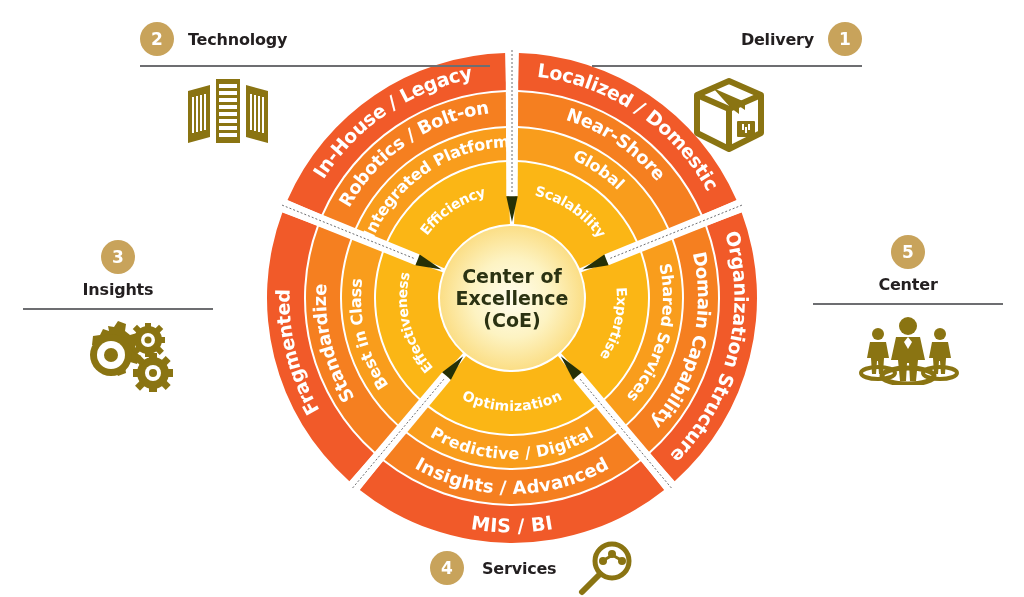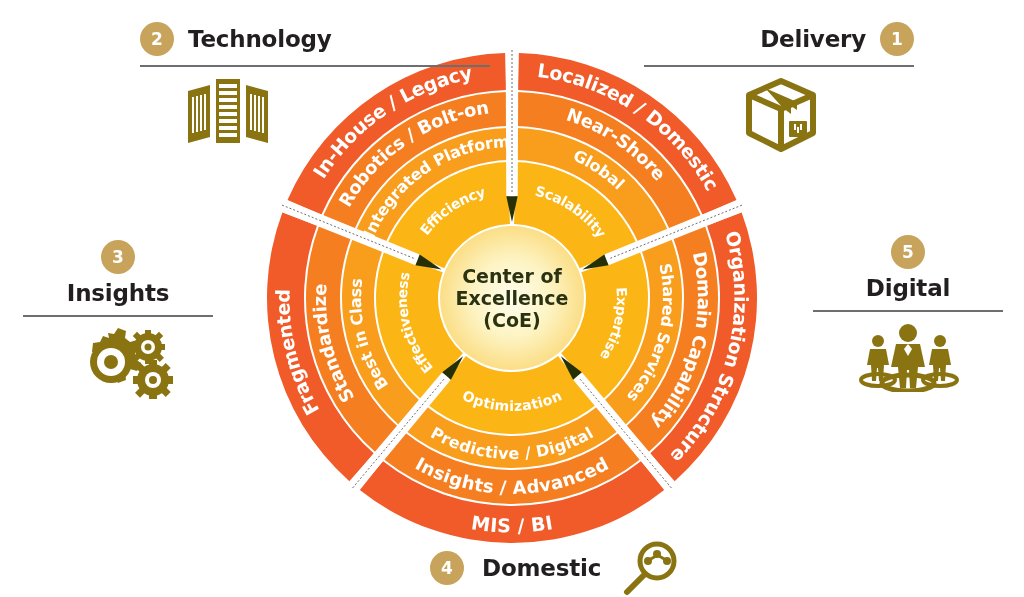--- a/index.html
+++ b/index.html
@@ -18,33 +18,33 @@
   .badge{
     width:34px;height:34px;border-radius:50%;
     background:#C8A35B;
     color:#ffffff;
     font-size:17px;font-weight:bold;
     display:flex;align-items:center;justify-content:center;
     line-height:1;
     font-family:"DejaVu Sans", sans-serif;
   }
   .corner-title{
-    font-size:23px;font-weight:bold;color:#231f20;
+    font-size:16px;font-weight:bold;color:#231f20;
     letter-spacing:-0.2px;white-space:nowrap;
     font-family:"DejaVu Sans", sans-serif;
   }
   .rule{height:2px;background:#6d6e71;margin-top:9px;}
   .icon-wrap{margin-top:8px;display:flex;}
 
   
   #blk-technology{left:140px;top:22px;width:350px;}
   #blk-technology .rule{width:350px;}
   #blk-technology .icon-wrap{justify-content:flex-start;padding-left:44px;}
 
-  #blk-delivery{left:644px;top:22px;width:270px;}
+  #blk-delivery{left:592px;top:22px;width:270px;}
   #blk-delivery .corner-head{justify-content:flex-end;}
   #blk-delivery .rule{width:270px;}
   #blk-delivery .icon-wrap{justify-content:flex-end;padding-right:95px;}
 
   #blk-process{left:4px;top:240px;width:228px;}
   #blk-process .corner-head{flex-direction:column;align-items:center;gap:6px;}
   #blk-process .rule{width:190px;margin-left:19px;}
   #blk-process .icon-wrap{justify-content:center;padding-left:16px;}
 
   #blk-people{left:796px;top:235px;width:224px;}
@@ -265,21 +265,21 @@
         <circle cx="79" cy="55" r="8" fill="#ffffff"></circle>
         <circle cx="79" cy="55" r="4" fill="#8A7412"></circle>
       </svg>
     </div>
   </div>
 
   
   <div class="corner" id="blk-people">
     <div class="corner-head">
       <div class="badge">5</div>
-      <div class="corner-title">Digital</div>
+      <div class="corner-title">Center</div>
     </div>
     <div class="rule"></div>
     <div class="icon-wrap">
       <svg class="svg-icon" width="104" height="72" viewBox="0 0 104 72">
         <g fill="#8A7412">
 
           <ellipse cx="22" cy="60" rx="17" ry="6" fill="none" stroke="#8A7412" stroke-width="4"></ellipse>
           <circle cx="22" cy="21" r="6"></circle>
           <path d="M14,29 h16 l3,16 h-5 l-1,16 h-4 l-1,-13 h-1 l-1,13 h-4 l-1,-16 h-4 Z"></path>
 
@@ -293,21 +293,21 @@
         </g>
         <path d="M52,24 l-4,5 l4,7 l4,-7 Z" fill="#ffffff"></path>
       </svg>
     </div>
   </div>
 
   
   <div class="corner" id="blk-analytics">
     <div class="corner-head">
       <div class="badge">4</div>
-      <div class="corner-title">Domestic</div>
+      <div class="corner-title">Services</div>
       <svg class="svg-icon" width="62" height="56" viewBox="0 0 62 56">
         <circle cx="38" cy="21" r="17" fill="none" stroke="#8A7412" stroke-width="5"></circle>
         <line x1="26" y1="34" x2="8" y2="52" stroke="#8A7412" stroke-width="6" stroke-linecap="round"></line>
         <g fill="none" stroke="#8A7412" stroke-width="3">
           <line x1="30" y1="20" x2="37" y2="16"></line>
           <line x1="40" y1="16" x2="47" y2="20"></line>
         </g>
         <g fill="#8A7412">
           <circle cx="29" cy="21" r="4"></circle>
           <circle cx="38" cy="14" r="4"></circle>

